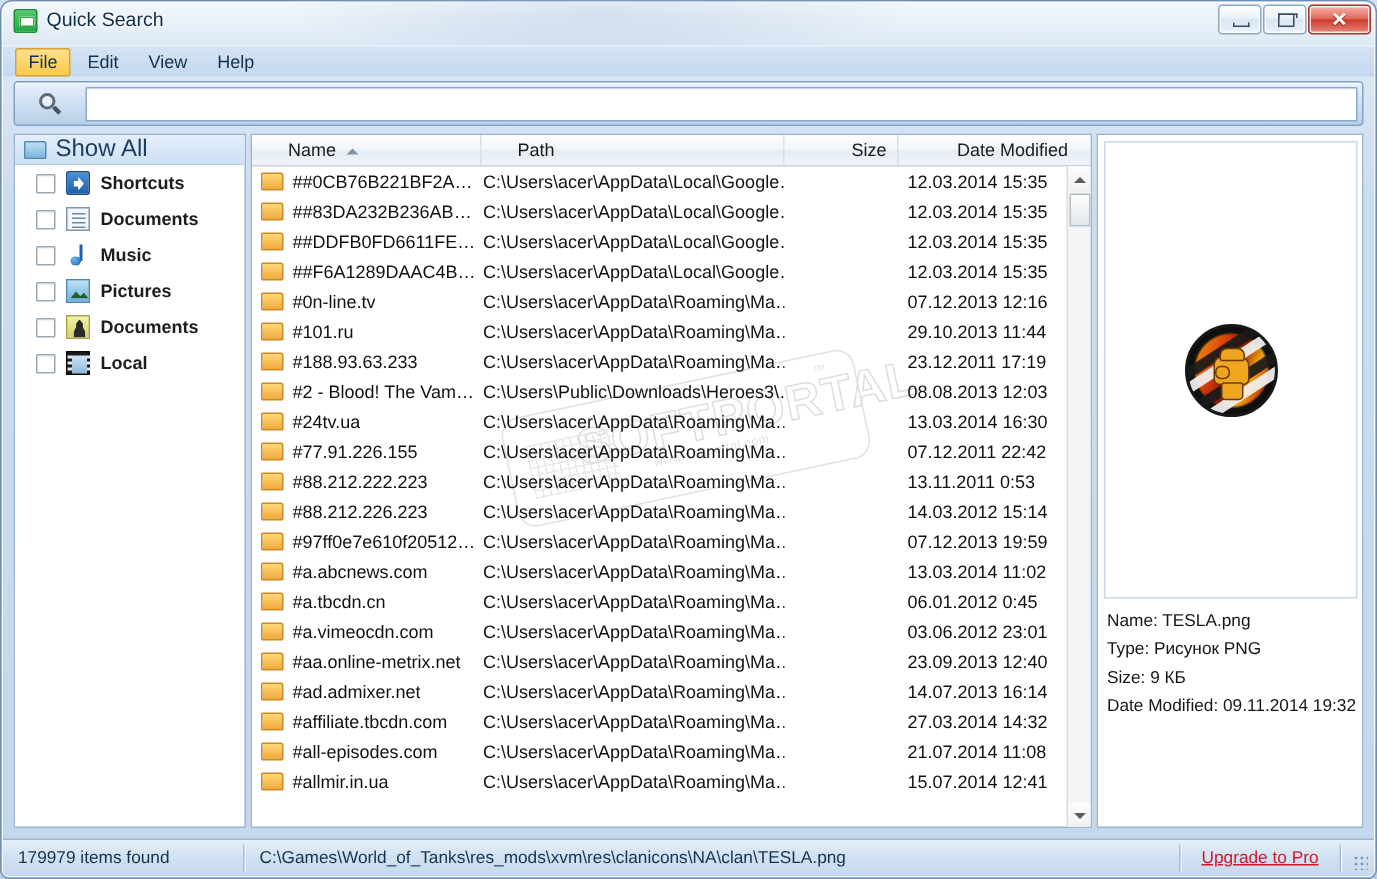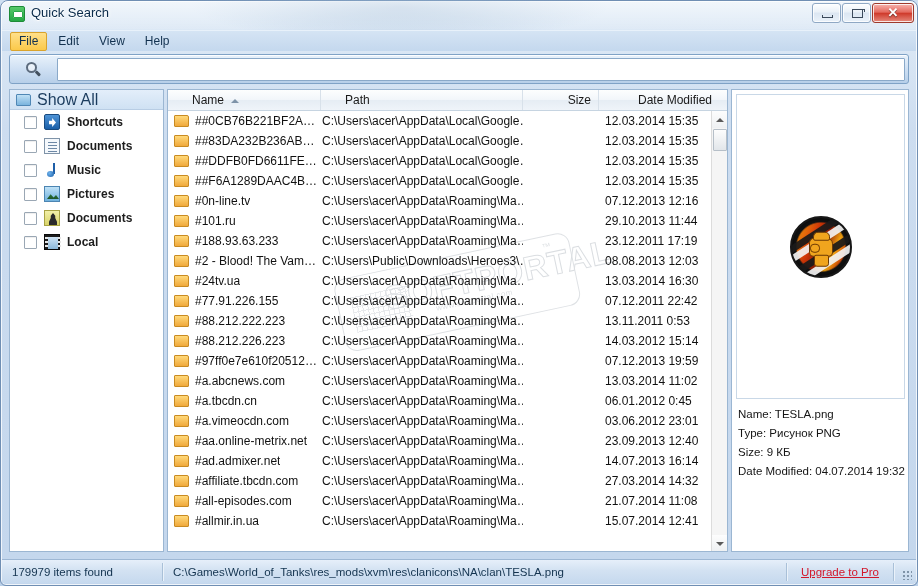--- a/index.html
+++ b/index.html
@@ -719,21 +719,21 @@
             <span class="knuckles"></span>
             <span class="thumb"></span>
             <span class="wrist"></span>
           </span>
         </div>
       </div>
       <div class="prev-meta">
         <div class="prev-line">Name: TESLA.png</div>
         <div class="prev-line">Type: Рисунок PNG</div>
         <div class="prev-line">Size: 9 КБ</div>
-        <div class="prev-line">Date Modified: 04.07.2014 19:32</div>
+        <div class="prev-line">Date Modified: 09.11.2014 19:32</div>
       </div>
     </div>
   </div>
 
   <div class="statusbar">
     <div class="sb-cell sb-count">179979 items found</div>
     <div class="sb-sep"></div>
     <div class="sb-cell sb-path">C:\Games\World_of_Tanks\res_mods\xvm\res\clanicons\NA\clan\TESLA.png</div>
     <div class="sb-sep"></div>
     <div class="sb-cell sb-upgrade">Upgrade to Pro</div>

